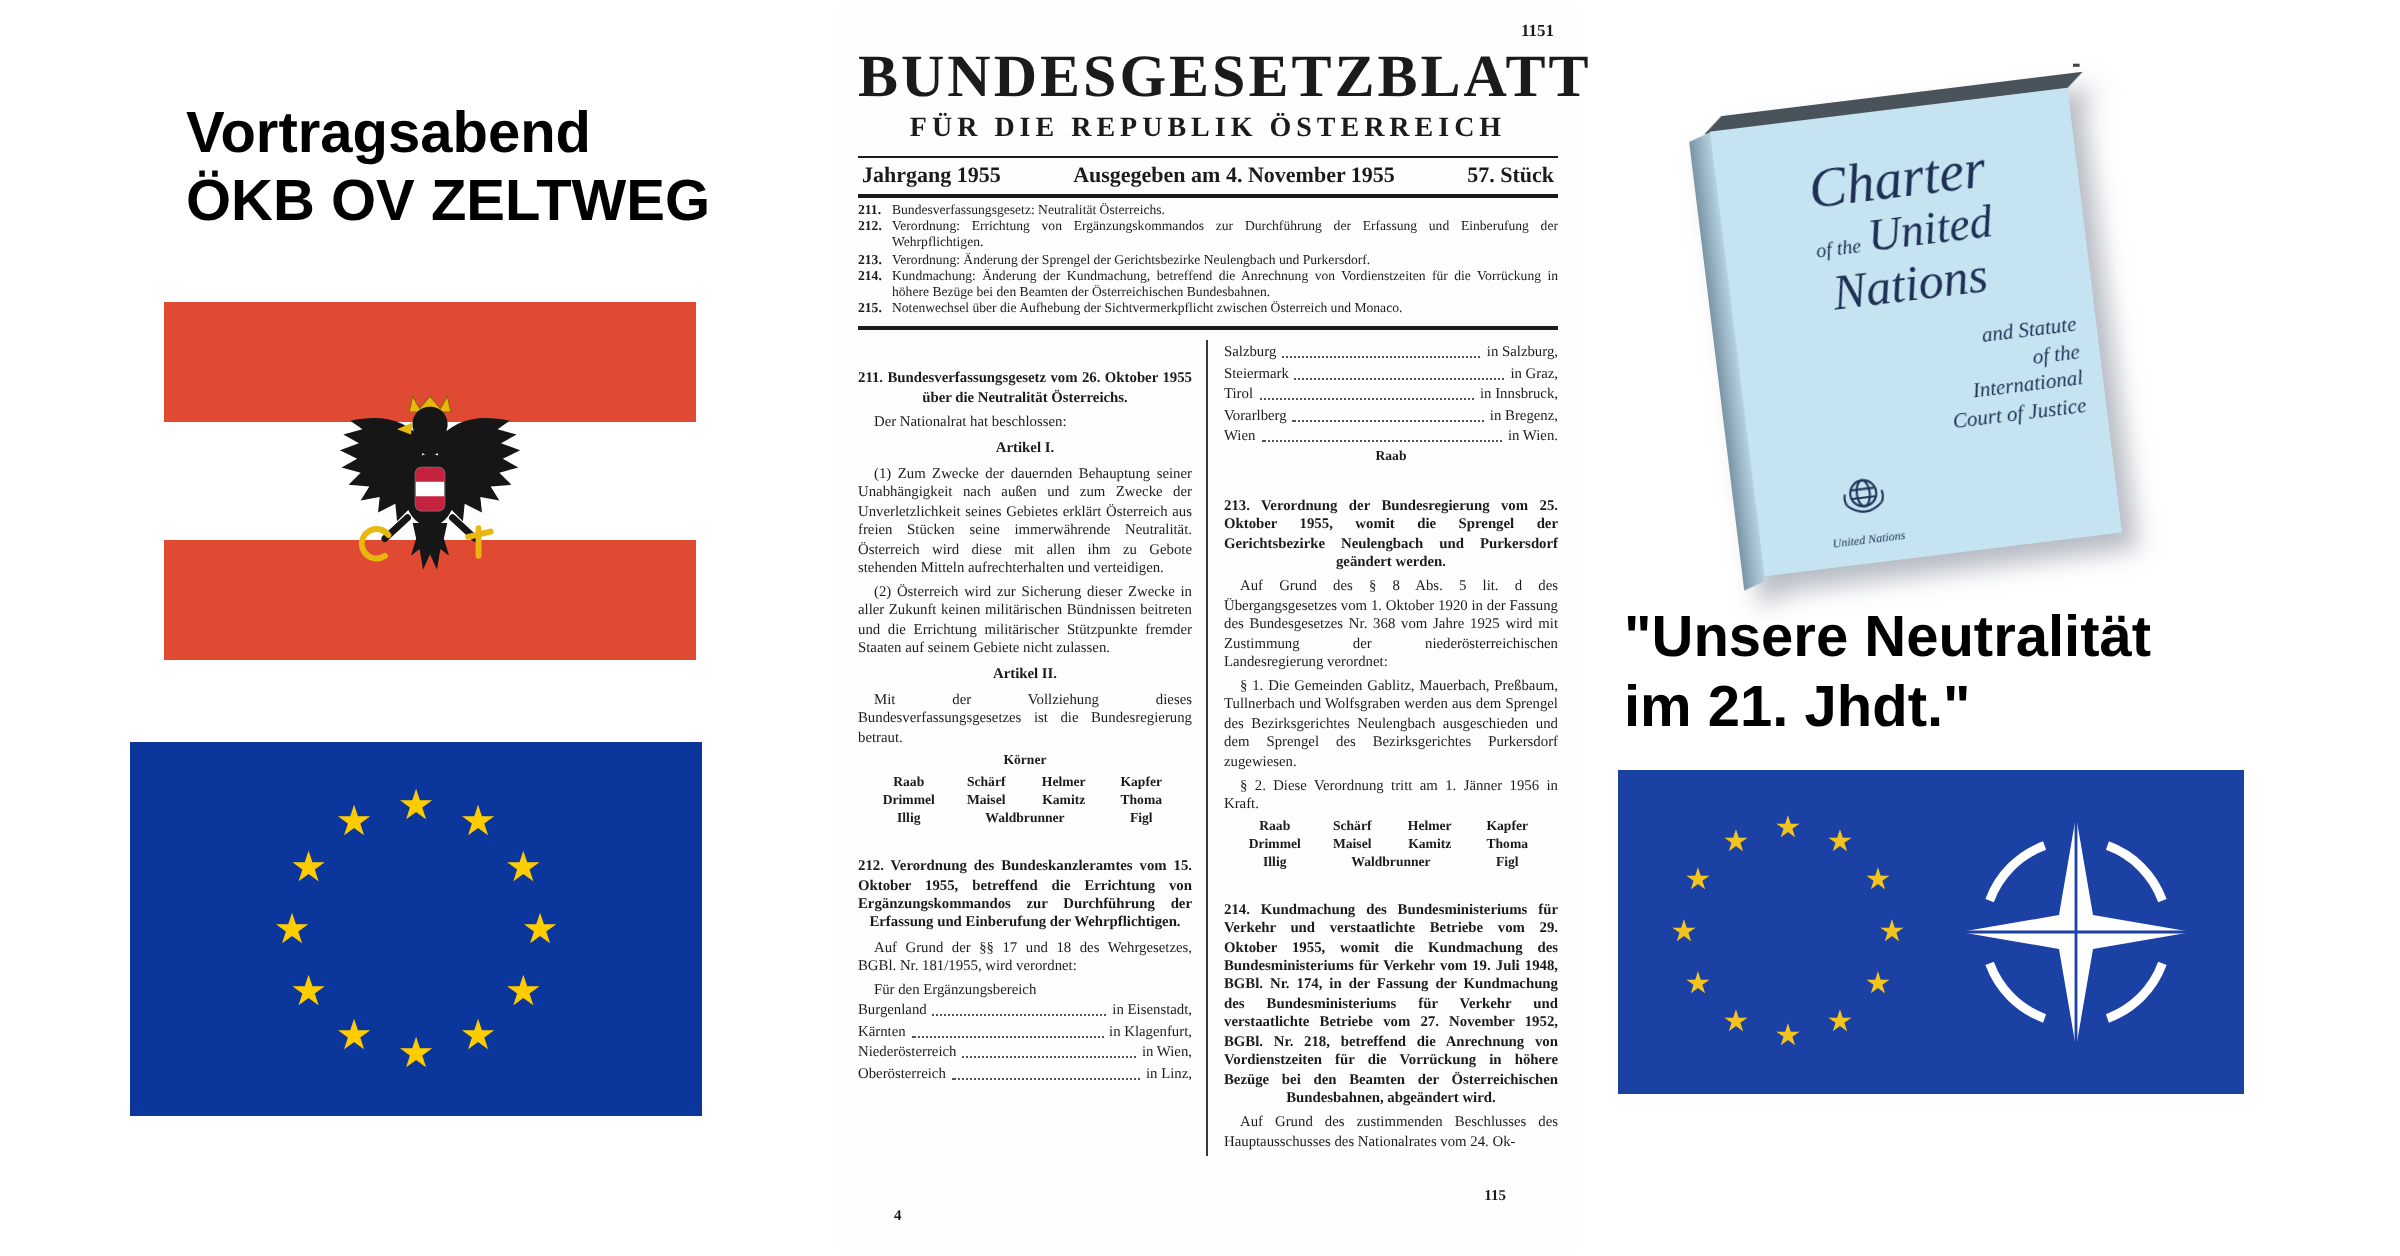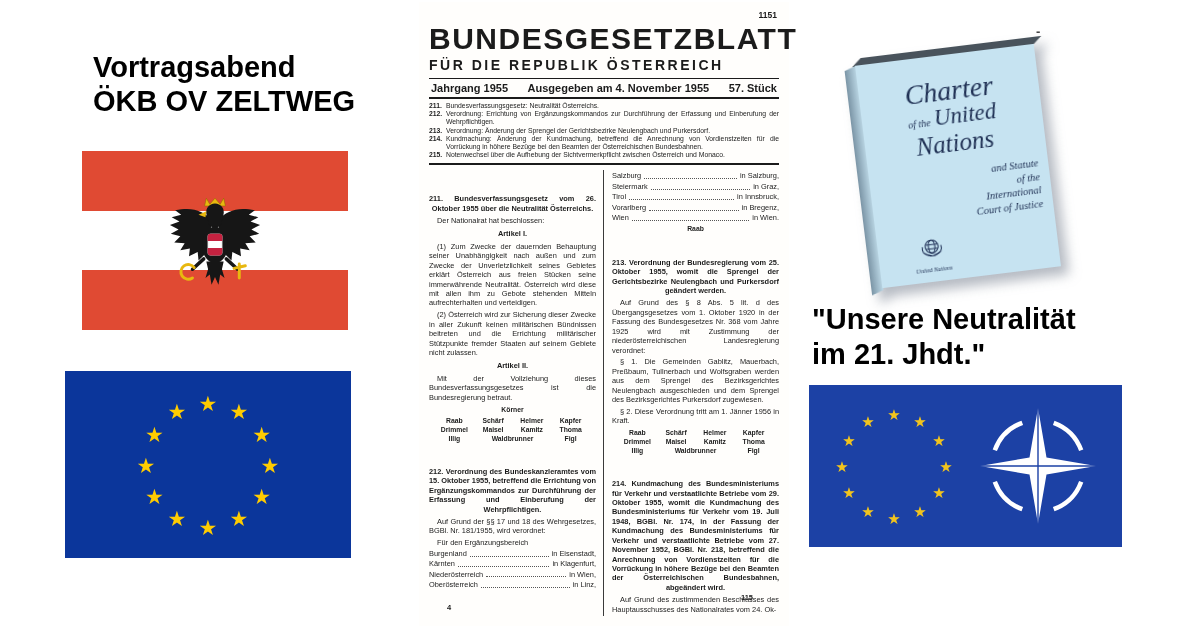--- a/index.html
+++ b/index.html
@@ -25,36 +25,36 @@
   .eu-stars{position:absolute;}
   .flag-eu .eu-stars{left:0;top:0;width:100%;height:100%;}
   .flag-eunato .eu-stars{left:0;top:0;width:170px;height:100%;}
   .star{position:absolute;transform:translate(-50%,-50%);line-height:1;}
   .flag-eu .star{color:#FFCC00;}
   .flag-eunato .star{color:#F2C41D;}
   .nato-rose{position:absolute;left:167px;top:19px;}
 
   
   .gazette{left:419px;top:2px;width:370px;height:624px;background:#fffefc;color:#1b1b1b;
-           font-family:Liberation Sans, sans-serif;padding:4px 10px;box-sizing:border-box;}
+           font-family:Liberation Serif, serif;padding:4px 10px;box-sizing:border-box;}
   .gz-pagenum{position:absolute;right:12px;top:8px;font-size:8.5px;font-weight:bold;}
   .gz-masthead{text-align:center;font-size:30px;font-weight:bold;letter-spacing:1.5px;margin-top:16px;white-space:nowrap;}
-  .gz-sub{text-align:left;font-size:14px;font-weight:bold;letter-spacing:2.5px;margin-top:1px;white-space:nowrap;}
+  .gz-sub{text-align:center;font-size:14px;font-weight:bold;letter-spacing:2.5px;margin-top:1px;white-space:nowrap;}
   .gz-meta{display:flex;justify-content:space-between;align-items:flex-end;font-size:11px;font-weight:bold;
            border-top:1.5px solid #1b1b1b;border-bottom:2.5px solid #1b1b1b;margin-top:5px;padding:3px 2px;}
   .gz-toc{font-size:6.8px;line-height:8.2px;padding:3px 0 4px 0;border-bottom:2.5px solid #1b1b1b;}
   .toc-item{display:flex;}
   .toc-num{font-weight:bold;width:17px;flex:none;}
   .toc-text{flex:1;text-align:justify;}
   .gz-cols{display:flex;margin-top:5px;font-size:7.4px;line-height:9.4px;}
   .gz-col{width:168px;}
   .gz-col.left{padding-right:7px;}
   .gz-col.right{border-left:1px solid #3a3a3a;padding-left:8px;}
   .gz-col p{margin:2.5px 0;text-indent:8px;text-align:justify;}
-  .sec-head{font-weight:bold;text-align:justify;text-align-last:center;margin:24px 0 3px 0;}
+  .sec-head{font-weight:bold;text-align:justify;text-align-last:center;margin:14px 0 3px 0;}
   .art-head{font-weight:bold;text-align:center;margin:3.5px 0;}
   .center-line{text-align:center;font-weight:bold;font-size:6.8px;margin:2px 0;}
   .sigs{display:grid;grid-template-columns:1fr 1fr 1fr 1fr;font-weight:bold;font-size:6.8px;line-height:9px;
         text-align:center;margin:2px 6px 4px 6px;}
   .sig-span2{grid-column:2 / span 2;}
   .cmd{display:flex;align-items:flex-end;margin:1px 0;}
   .cmd .r{white-space:nowrap;}
   .cmd .dots{flex:1;border-bottom:1.2px dotted #555;margin:0 3px 1.5px 3px;}
   .cmd .c{white-space:nowrap;}
   .gz-sub212{margin-top:1px;text-indent:8px;}

